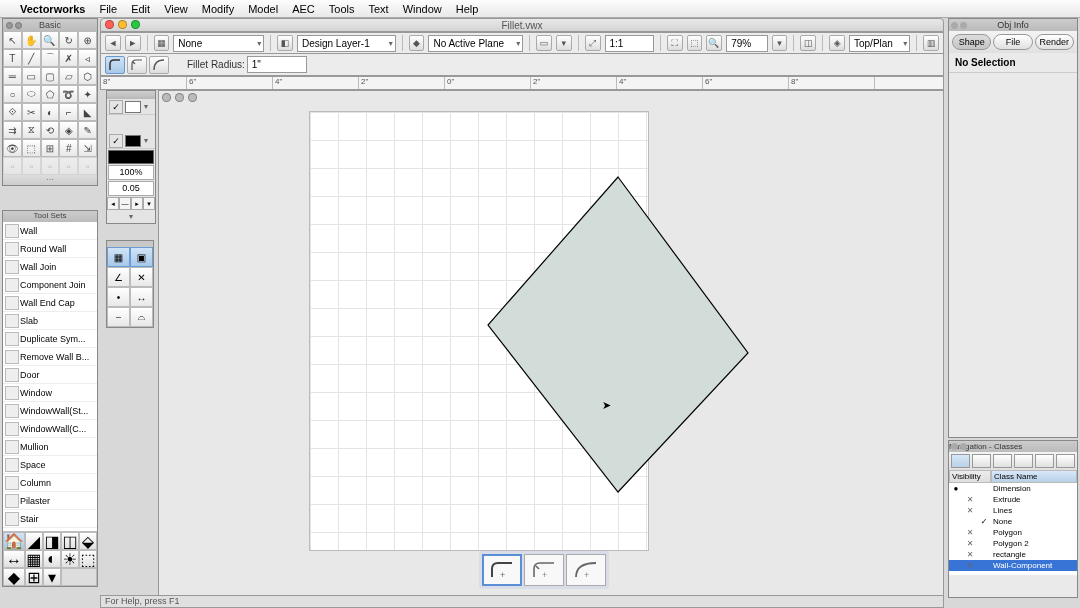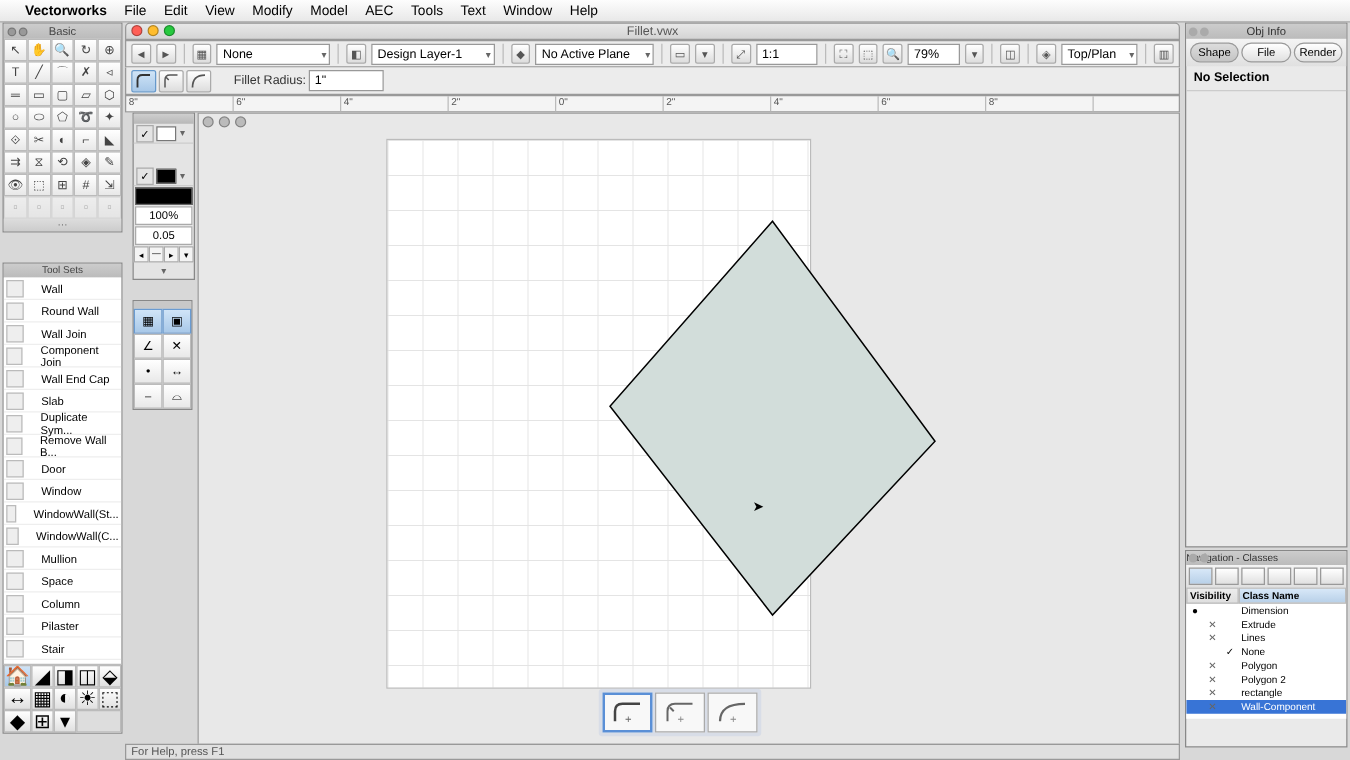--- a/index.html
+++ b/index.html
@@ -57,21 +57,21 @@
 .pal-basic .pal-title .pdots{position:absolute;left:3px;display:flex;gap:2px;}
 .pal-basic .pal-title .pdots div{width:7px;height:7px;border-radius:50%;background:#999;border:1px solid #777;}
 .tool-grid{display:grid;grid-template-columns:repeat(5,1fr);}
 .tool-grid .t{height:18px;border:1px solid #bbb;background:linear-gradient(#fff,#e8e8e8);display:flex;align-items:center;justify-content:center;font-size:10px;color:#444;}
 .tool-grid .t.disabled{opacity:.35;}
 
 
 .pal-sets{position:absolute;left:2px;top:210px;width:96px;border:1px solid #888;background:#e4e4e4;}
 .pal-sets .pal-title{height:11px;background:linear-gradient(#ccc,#bbb);font-size:8px;text-align:center;color:#444;}
 .pal-sets .list{background:#fff;height:310px;overflow:hidden;border-bottom:1px solid #bbb;}
-.pal-sets .li{display:flex;align-items:center;height:18px;padding:0 2px;font-size:9px;gap:14px;border-bottom:1px solid #eee;}
+.pal-sets .li{display:flex;align-items:center;height:18px;padding:0 2px;font-size:9px;gap:1px;border-bottom:1px solid #eee;}
 .pal-sets .li .ic{width:14px;height:14px;border:1px solid #bbb;background:#eee;}
 .set-grid{display:grid;grid-template-columns:repeat(5,1fr);}
 .set-grid .sg{height:18px;border:1px solid #bbb;background:linear-gradient(#fff,#e0e0e0);display:flex;align-items:center;justify-content:center;}
 .set-grid .sg.sel{background:linear-gradient(#d0e4f7,#a8c8e8);}
 
 
 .pal-attr{position:absolute;left:106px;top:90px;width:50px;border:1px solid #888;background:#e4e4e4;}
 .pal-attr .hdr{height:8px;background:linear-gradient(#cfcfcf,#b8b8b8);}
 .pal-row{display:flex;align-items:center;height:16px;border-bottom:1px solid #ccc;}
 .pal-row .ck{width:14px;height:14px;border:1px solid #aaa;margin:0 2px;display:flex;align-items:center;justify-content:center;font-size:9px;}
@@ -105,21 +105,21 @@
 .pal-nav .pt{height:11px;background:linear-gradient(#ccc,#bbb);font-size:8px;display:flex;align-items:center;color:#333;position:relative;}
 .pal-nav .pt .pdots{position:absolute;left:2px;display:flex;gap:2px;}
 .pal-nav .pt .pdots div{width:7px;height:7px;border-radius:50%;background:#aaa;}
 .pal-nav .nav-tabs{display:flex;gap:2px;padding:2px;background:linear-gradient(#f4f4f4,#e0e0e0);}
 .pal-nav .nt{flex:1;height:14px;border:1px solid #999;background:linear-gradient(#fff,#e0e0e0);}
 .pal-nav .nt.sel{background:linear-gradient(#d8e8f8,#b8d0e8);}
 .nav-opts{display:flex;align-items:center;padding:2px 4px;font-size:9px;gap:3px;}
 .nav-opts .sel{flex:1;height:15px;border:1px solid #999;background:#fff;font-size:8px;padding-left:3px;line-height:13px;position:relative;}
 .nav-opts .sel::after{content:"▾";position:absolute;right:3px;}
 .nav-hdr{display:flex;background:linear-gradient(#eee,#ddd);font-size:8px;height:13px;}
-.nav-hdr div{border:1px solid #bbb;padding:0 2px;line-height:11px;font-weight:bold;}
+.nav-hdr div{border:1px solid #bbb;padding:0 2px;line-height:11px;}
 .nav-hdr .c1{width:42px;} .nav-hdr .c2{flex:1;background:linear-gradient(#d8e8f8,#b8d0e8);}
 .nav-list{background:#fff;height:92px;overflow:hidden;}
 .nav-list .nr{display:flex;align-items:center;height:11px;font-size:8px;}
 .nav-list .nr .v{width:14px;text-align:center;}
 .nav-list .nr .x{width:14px;text-align:center;color:#666;}
 .nav-list .nr .chk{width:14px;text-align:center;}
 .nav-list .nr .nm{flex:1;padding-left:2px;}
 .nav-list .nr.sel{background:#3874d6;color:#fff;}
 
 

